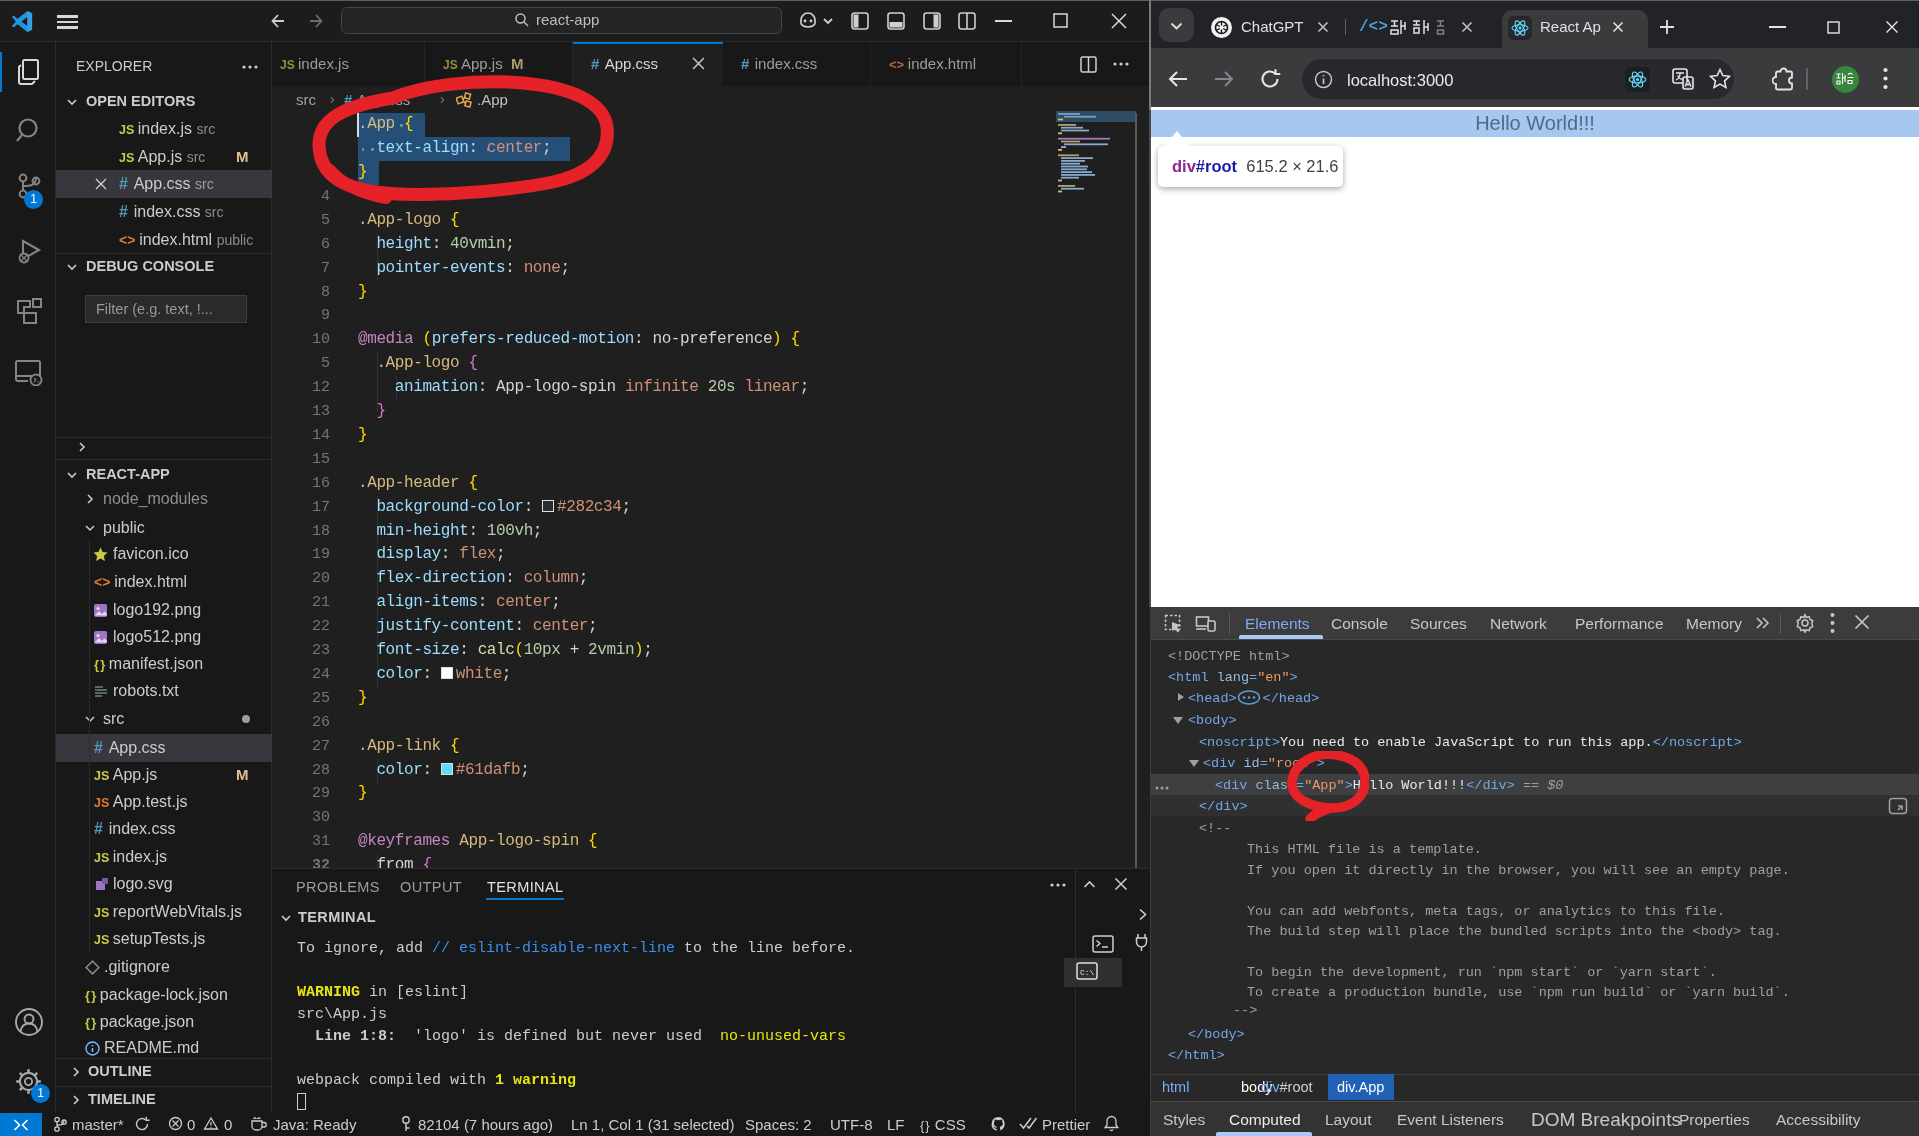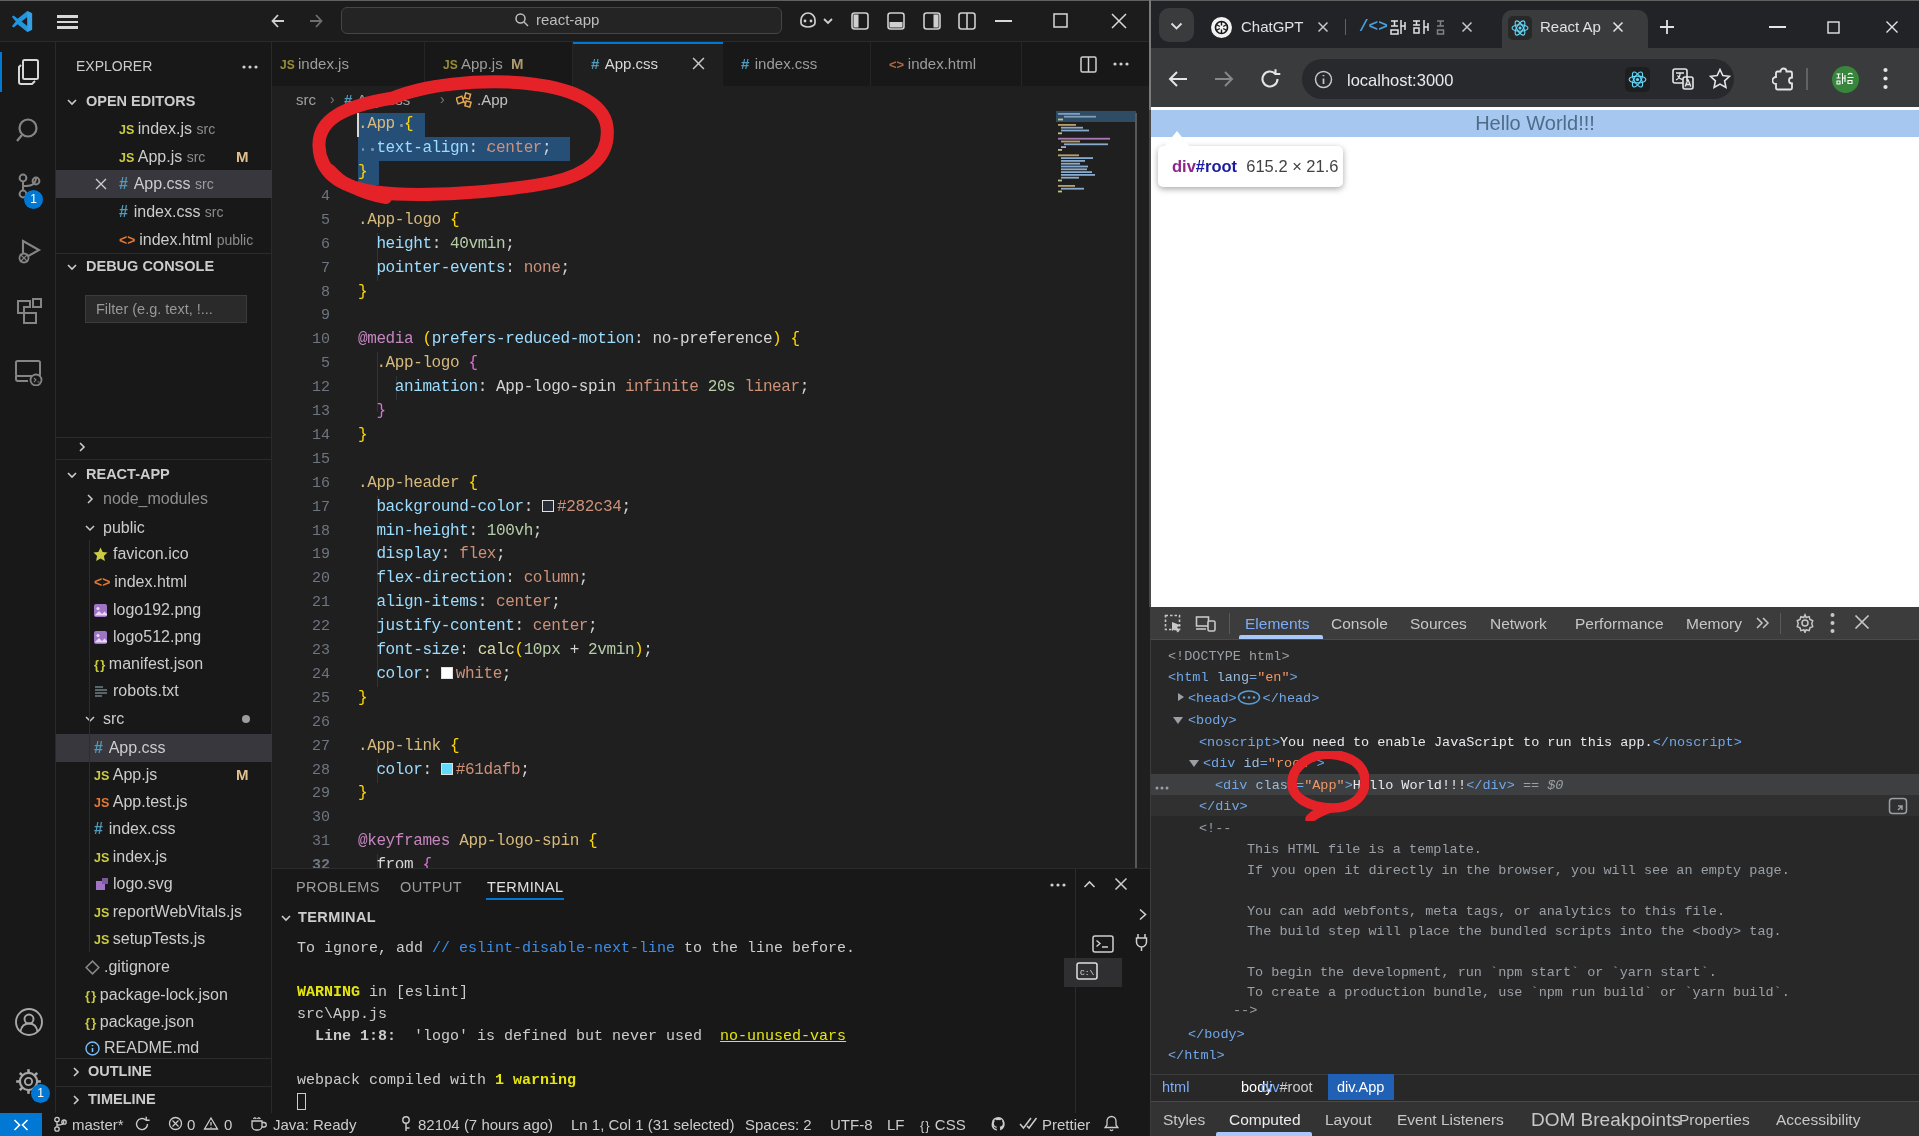--- a/index.html
+++ b/index.html
@@ -394,21 +394,21 @@
 <svg class="ab" style="left:280px;top:912px" width="12" height="12" viewBox="0 0 12 12">
       <path d="M2 4 l4 4 l4 -4" stroke="#ccc" stroke-width="1.6" fill="none"></path>
     </svg>
 <div class="ab" style="left:298px;top:906px;height:22px;line-height:22px;font-size:14.5px;font-weight:bold;color:#cccccc;letter-spacing:0.4px;">TERMINAL</div>
 <svg class="ab" style="left:1136px;top:908px" width="13" height="13" viewBox="0 0 13 13">
       <path d="M4 1.5 L9.5 6.5 L4 11.5" stroke="#cfcfcf" stroke-width="1.6" fill="none"></path>
     </svg>
 <div class="tl" style="left:297px;top:938px;">To ignore, add <span style="color:#3b8eea">// eslint-disable-next-line</span> to the line before.</div>
 <div class="tl" style="left:297px;top:982px;"><span style="color:#e5e510;font-weight:bold;">WARNING</span> in [eslint]</div>
 <div class="tl" style="left:297px;top:1004px;">src\App.js</div>
-<div class="tl" style="left:297px;top:1026px;">  <b>Line 1:8:</b>  'logo' is defined but never used  <span style="color:#e5e510;text-decoration:underline;">no-unused-vars</span></div>
+<div class="tl" style="left:297px;top:1026px;">  <b>Line 1:8:</b>  'logo' is defined but never used  <span style="color:#e5e510;">no-unused-vars</span></div>
 <div class="tl" style="left:297px;top:1070px;">webpack compiled with <span style="color:#e5e510;font-weight:bold;">1 warning</span></div>
 <div class="ab" style="left:297px;top:1093px;width:9px;height:17px;border:1px solid #cccccc;box-sizing:border-box;"></div>
 <div class="ab" style="left:1075px;top:868px;width:1px;height:245px;background:#2b2b2b;"></div>
 <svg class="ab" style="left:1092px;top:935px" width="22" height="20" viewBox="0 0 22 20">
       <rect x="1" y="1" width="20" height="16" rx="2" fill="none" stroke="#cfcfcf" stroke-width="1.5"></rect>
       <path d="M4.5 5.5 l3.5 3 l-3.5 3 M10 12 h6" stroke="#cfcfcf" stroke-width="1.4" fill="none"></path>
     </svg>
 <div class="ab" style="left:1064px;top:958px;width:58px;height:29px;background:#2f2f32;"></div>
 <svg class="ab" style="left:1076px;top:962px" width="22" height="20" viewBox="0 0 22 20">
       <rect x="1" y="1" width="20" height="16" rx="2" fill="none" stroke="#e0e0e0" stroke-width="1.5"></rect>

